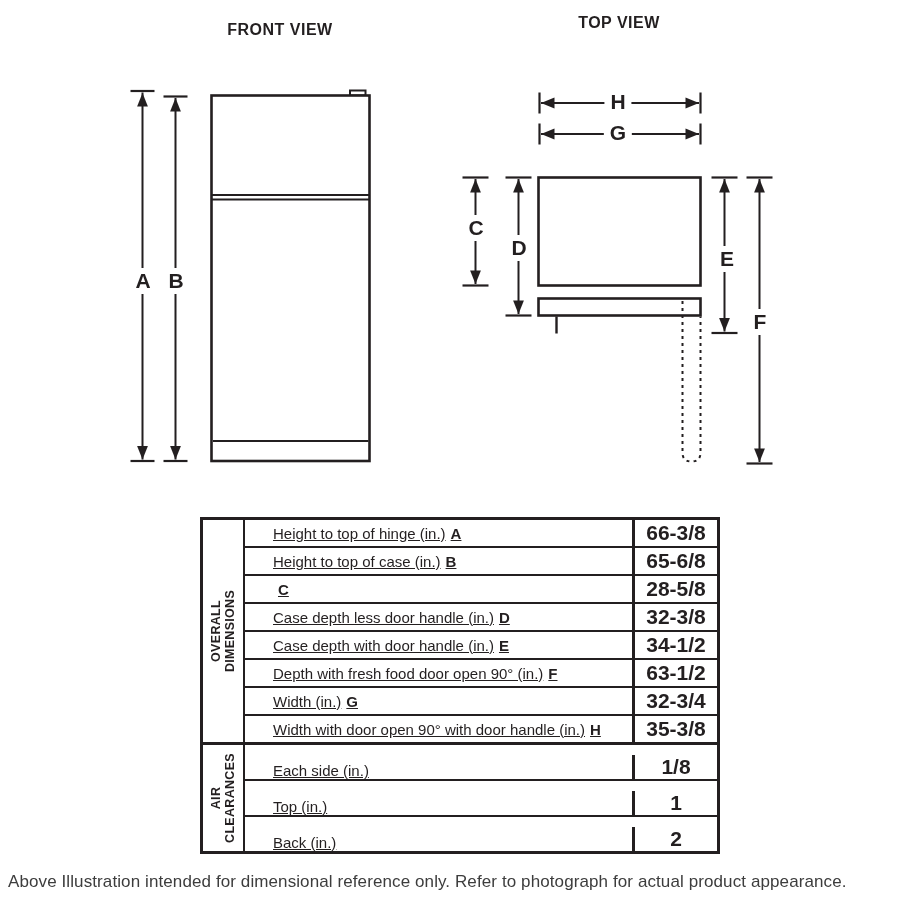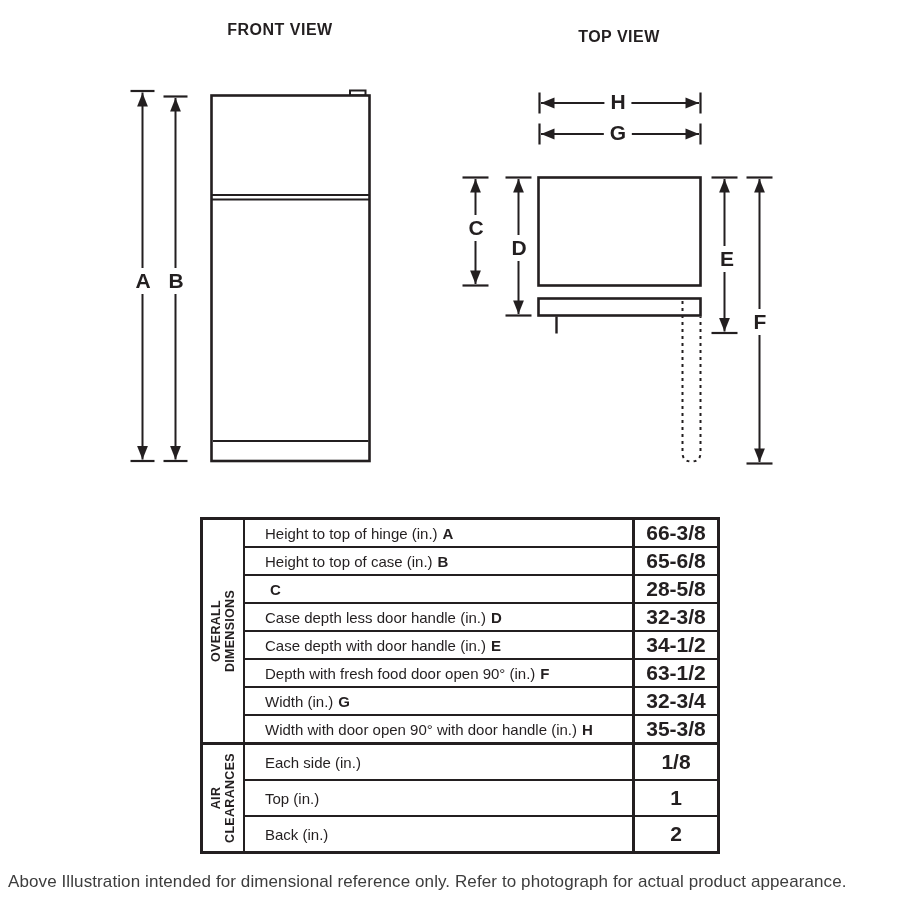--- a/index.html
+++ b/index.html
@@ -29,25 +29,25 @@
   .vhead{
     position:absolute;left:50%;top:50%;
     transform:translate(-50%,-50%) rotate(-90deg);
     font-weight:bold;font-size:12.5px;line-height:14px;letter-spacing:0.3px;
     text-align:center;white-space:nowrap;
   }
   .rows{flex:1;display:flex;flex-direction:column;}
   .row{display:flex;border-bottom:2px solid #231f20;box-sizing:border-box;}
   .sec-overall .row{height:28px;}
   .sec-overall .row:last-child{height:26px;border-bottom:none;}
-  .sec-air .row{height:36px;}
+  .sec-air .row{height:36px;align-items:flex-end;}
   .sec-air .row:last-child{height:34px;border-bottom:none;}
   .desc{
-    flex:1;display:flex;align-items:center;padding-left:20px;
-    font-size:15px;white-space:nowrap;overflow:hidden;
+    flex:1;display:flex;align-items:center;padding-left:28px;
+    font-size:15px;white-space:nowrap;overflow:hidden;text-decoration:underline;
   }
   .desc b{margin-left:5px;}
   .val{
     width:82px;flex:none;border-left:3px solid #231f20;
     display:flex;align-items:center;justify-content:center;
     font-weight:bold;font-size:21px;
   }
   .footer{
     position:absolute;left:8px;top:872px;width:888px;
     font-size:17px;color:#3d3d3d;letter-spacing:0.1px;white-space:nowrap;
@@ -138,21 +138,21 @@
             <line x1="759.5" y1="179" x2="759.5" y2="462" stroke-width="2"></line>
             <polygon points="759.5,179 754.1,192.5 764.9,192.5" fill="#231f20" stroke="none"></polygon>
             <polygon points="759.5,462 754.1,448.5 764.9,448.5" fill="#231f20" stroke="none"></polygon>
             <line x1="746.5" y1="463.5" x2="772.5" y2="463.5" stroke-width="2.2"></line>
           </g>
         </g>
       </g>
     </svg>
 
     <div class="view-title" style="left:280px;top:30px;">FRONT VIEW</div>
-    <div class="view-title" style="left:619px;top:37px;">TOP VIEW</div>
+    <div class="view-title" style="left:619px;top:23px;">TOP VIEW</div>
 
     <div class="dim-label" style="left:143px;top:281px;">A</div>
     <div class="dim-label" style="left:176px;top:281px;">B</div>
     <div class="dim-label" style="left:476px;top:228px;">C</div>
     <div class="dim-label" style="left:519px;top:248px;">D</div>
     <div class="dim-label" style="left:727px;top:259px;">E</div>
     <div class="dim-label" style="left:760px;top:322px;">F</div>
     <div class="dim-label" style="left:618px;top:133px;">G</div>
     <div class="dim-label" style="left:618px;top:102px;">H</div>
   </div>

